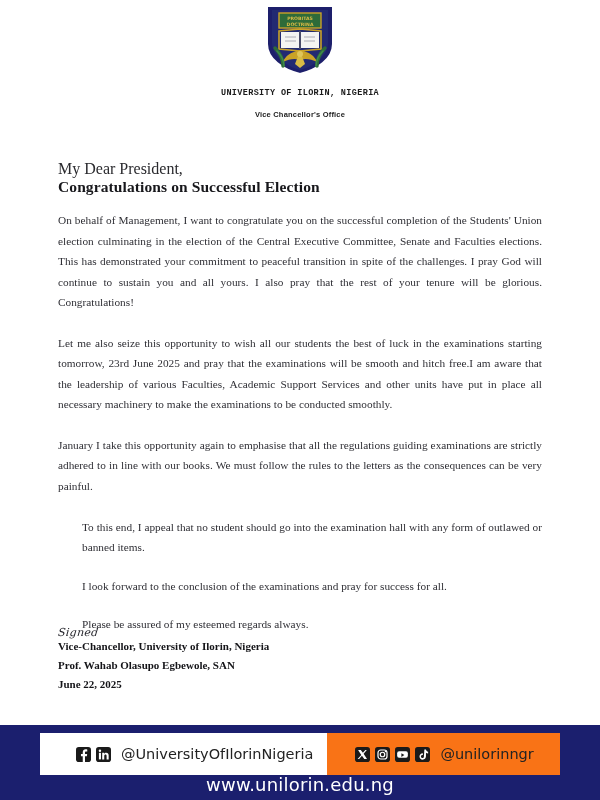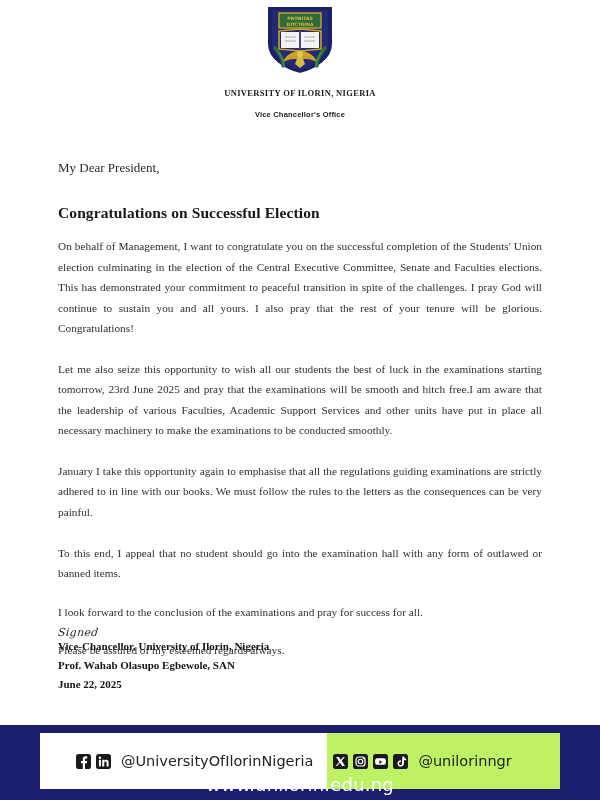--- a/index.html
+++ b/index.html
@@ -23,21 +23,21 @@
   .crest-wrap {
     width: 78px;
     height: 72px;
     margin: 0 auto;
     position: relative;
   }
   .crest-wrap svg { display: block; }
 
   .org-name {
     margin-top: 12px;
-    font-family: Liberation Serif, serif;
+    font-family: Liberation Mono, monospace;
     font-size: 8.5px;
     font-weight: bold;
     letter-spacing: 0.35px;
     color: #1b1b1b;
   }
   .office-name {
     margin-top: 12px;
     font-family: "Liberation Sans", sans-serif;
     font-size: 7.5px;
     font-weight: bold;
@@ -46,39 +46,38 @@
   }
 
   
   .letter-body {
     position: absolute;
     left: 58px;
     right: 58px;
     top: 160px;
   }
   .salutation {
-    font-size: 13px;
+    font-size: 16px;
     color: #2a2a2e;
-    margin-bottom: 28px;
   }
   .subject-title {
     font-size: 15.5px;
     font-weight: bold;
     color: #17171b;
     letter-spacing: 0.1px;
     margin-bottom: 14px;
   }
   .para {
     font-size: 11.3px;
     line-height: 1.82;
     color: #2f2f35;
     text-align: justify;
     margin: 0 0 20px 0;
   }
-  .para.tight { margin-bottom: 18px; }
+  .para.tight { margin-bottom: 18px; margin-left: 24px; }
 
   
   .signature-block {
     position: absolute;
     left: 58px;
     top: 626px;
   }
   .signed-mark {
     font-family: "DejaVu Serif", serif;
     font-style: italic;
@@ -103,39 +102,39 @@
     right: 0;
     bottom: 0;
     height: 75px;
     background: #1b1f6e;
   }
   .social-strip {
     position: absolute;
     left: 40px;
     right: 40px;
     top: 8px;
-    height: 56px;
+    height: 42px;
     display: flex;
     align-items: stretch;
   }
   .social-panel {
     display: flex;
     align-items: center;
     gap: 5px;
     padding: 0 14px;
   }
   .panel-white {
     background: #ffffff;
     flex: 0 0 auto;
     padding-left: 36px;
   }
   .panel-yellow {
-    background: #bef264;
+    background: #f97316;
     flex: 1 1 auto;
-    padding-left: 6px;
+    padding-left: 28px;
   }
   .handle {
     font-family: "DejaVu Sans", sans-serif;
     font-size: 14.5px;
     color: #232323;
     margin-left: 5px;
     white-space: nowrap;
   }
   .sicon {
     width: 15px;

